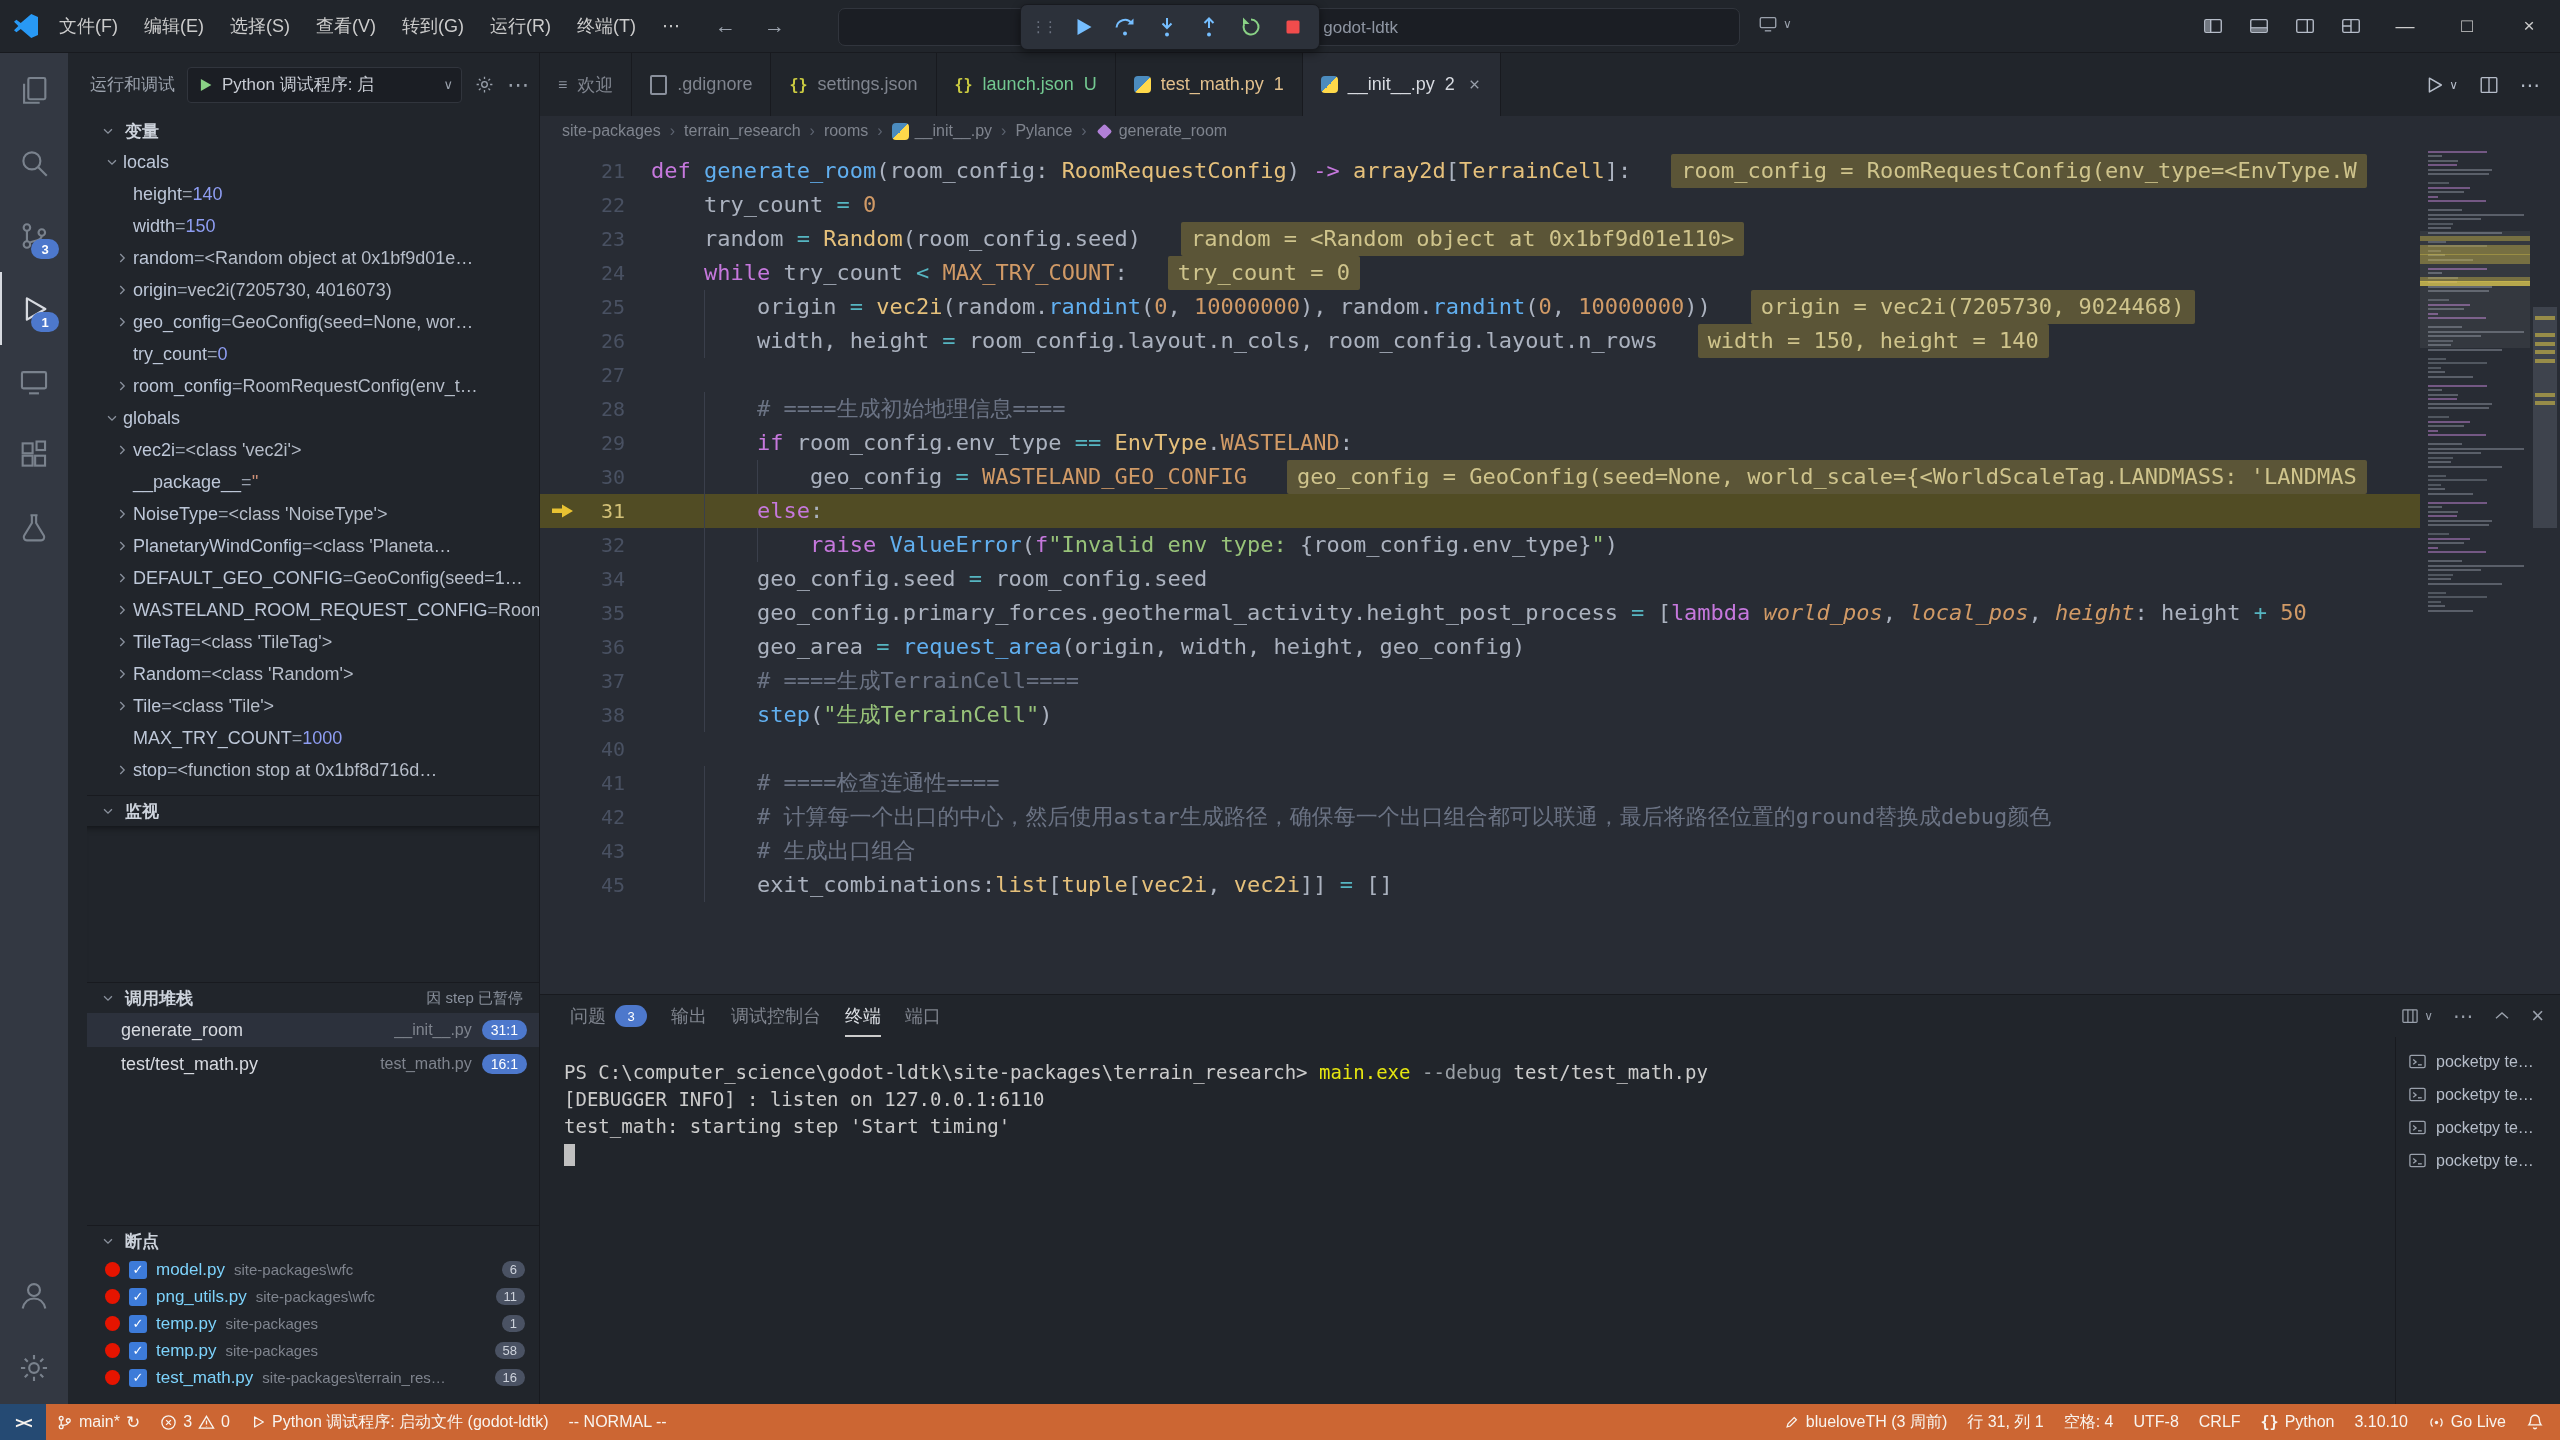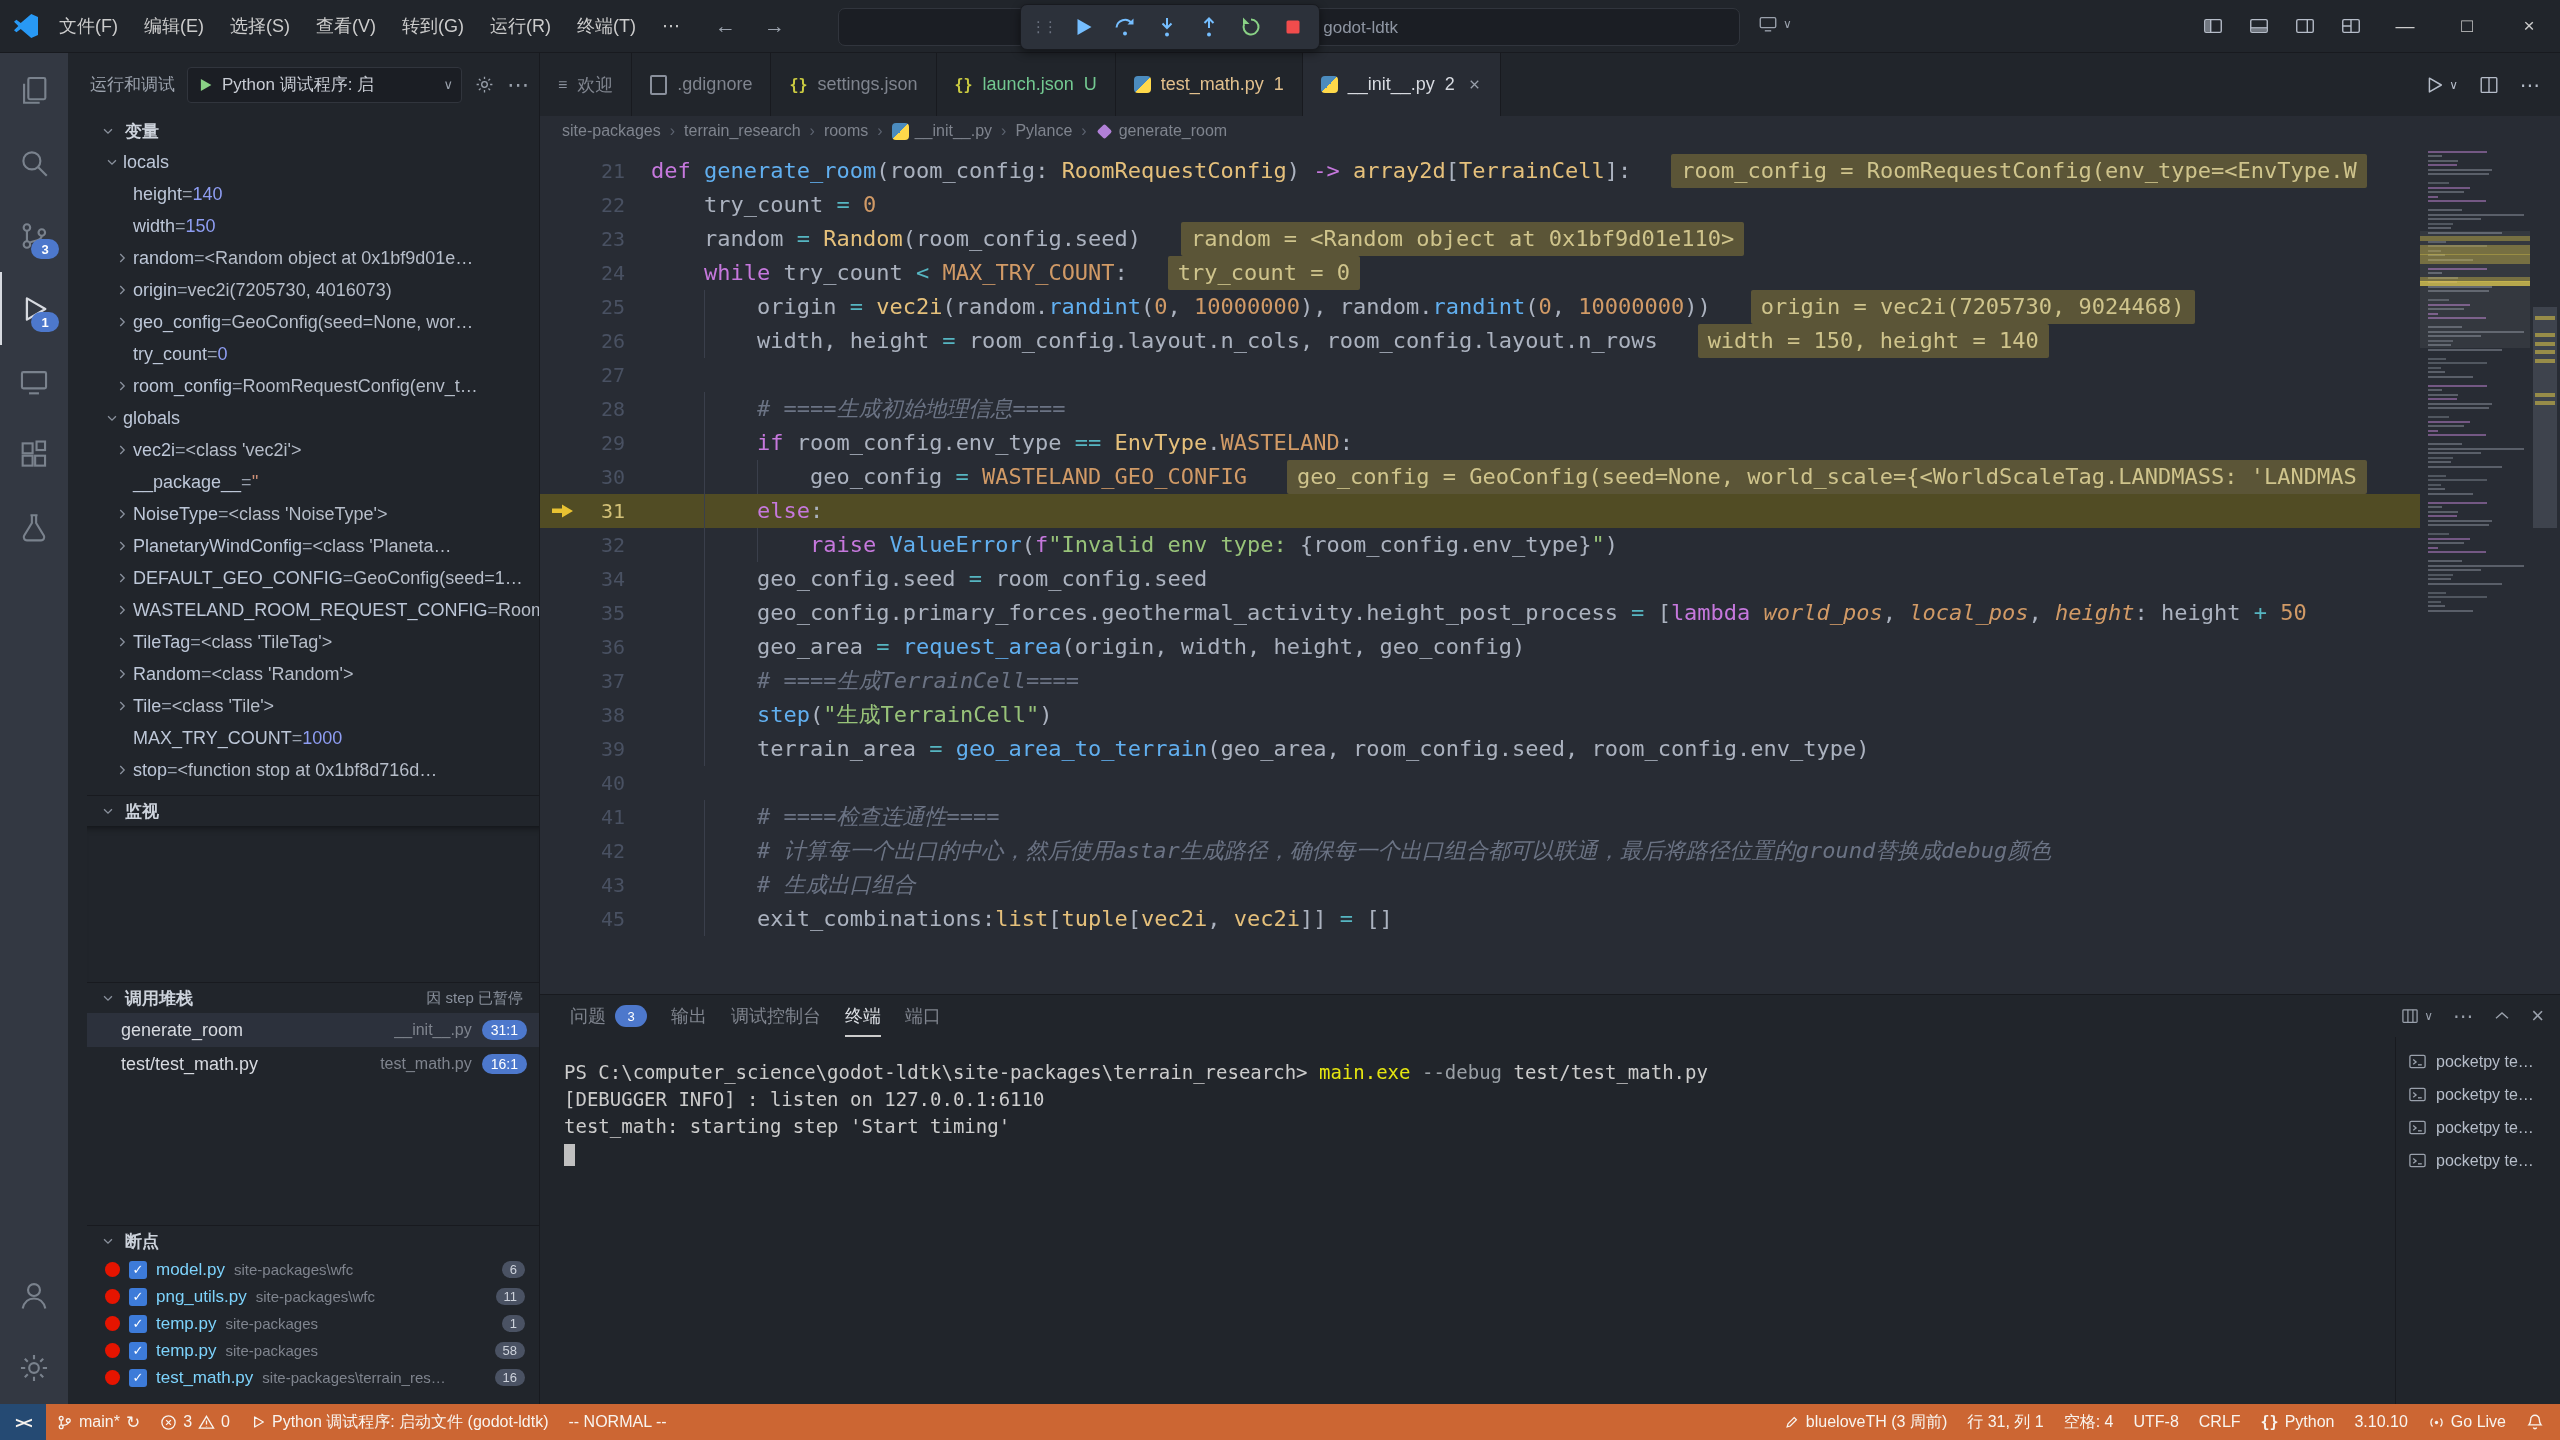--- a/index.html
+++ b/index.html
@@ -89,21 +89,21 @@
     font-family:"DejaVu Sans Mono",monospace;font-size:22px;color:#abb2bf;}
   .code-line.current{background:#514c24;}
   .gutter{flex:0 0 111px;text-align:right;padding-right:26px;box-sizing:border-box;color:#495162;
     font-size:20px;position:relative;}
   .code-line.current .lnum{color:#d3c178;}
   .dbg-arrow{position:absolute;left:10px;top:8px;}
   .code-text{flex:1;white-space:pre;overflow:hidden;}
   .ig{display:inline-block;width:4ch;height:34px;vertical-align:top;}
   .igb{border-left:1px solid #3a3f4b;box-sizing:border-box;}
   .tk-k{color:#c678dd}.tk-f{color:#61afef}.tk-c{color:#e5c07b}.tk-n{color:#d19a66}.tk-s{color:#98c379}
-  .tk-o{color:#56b6c2}.tk-p{color:#abb2bf}.tk-cm{color:#6b7384;font-style:italic}
+  .tk-o{color:#56b6c2}.tk-p{color:#abb2bf}.tk-cm{color:#6b7384;}
   .tk-pa{color:#d19a66;font-style:italic}.tk-co{color:#d19a66}
   .hint{display:inline-block;margin-left:40px;padding:0 10px;background:#5b5537;color:#cfc48c;border-radius:2px;}
   .minimap{position:absolute;right:30px;top:0;bottom:0;width:110px;background:#282c34;z-index:2;}
   .mm-slider{position:absolute;left:0;right:0;top:85px;height:117px;background:rgba(255,255,255,.06);}
   .mm-line{height:2px;margin:0 4px 2.5px 8px;background:rgba(173,180,192,.38);}
   .mm-mark{position:absolute;left:0;right:0;height:5px;background:rgba(200,180,70,.45);}
   .mm-mark.cur{background:rgba(215,195,80,.8);}
   .scrollbar-v{position:absolute;right:0;top:0;bottom:0;width:30px;z-index:2;}
   .sb-thumb{position:absolute;left:3px;right:3px;top:161px;height:221px;background:rgba(110,118,132,.32);}
   .sb-mark{position:absolute;left:5px;right:5px;height:4px;background:rgba(200,180,70,.65);}
@@ -702,21 +702,20 @@
             <div class="code-line"><span class="gutter"><span class="lnum">30</span></span><span class="code-text"><span class="ig"></span><span class="ig igb"></span><span class="ig igb"></span><span class="tk-p">geo_config</span><span class="tk-o"> = </span><span class="tk-co">WASTELAND_GEO_CONFIG</span><span class="hint">geo_config = GeoConfig(seed=None, world_scale={&lt;WorldScaleTag.LANDMASS: 'LANDMAS</span></span></div>
             <div class="code-line current"><span class="gutter"><span class="dbg-arrow"><svg width="24" height="18" viewBox="0 0 24 18">
                     <path d="M2 6.5h10V2.5L23 9l-11 6.5V11H2z" fill="#e8c232"></path>
                   </svg></span><span class="lnum">31</span></span><span class="code-text"><span class="ig"></span><span class="ig igb"></span><span class="tk-k">else</span><span class="tk-p">:</span></span></div>
             <div class="code-line"><span class="gutter"><span class="lnum">32</span></span><span class="code-text"><span class="ig"></span><span class="ig igb"></span><span class="ig igb"></span><span class="tk-k">raise </span><span class="tk-f">ValueError</span><span class="tk-p">(</span><span class="tk-k">f</span><span class="tk-s">"Invalid env type: </span><span class="tk-p">{room_config.env_type}</span><span class="tk-s">"</span><span class="tk-p">)</span></span></div>
             <div class="code-line"><span class="gutter"><span class="lnum">34</span></span><span class="code-text"><span class="ig"></span><span class="ig igb"></span><span class="tk-p">geo_config.seed</span><span class="tk-o"> = </span><span class="tk-p">room_config.seed</span></span></div>
             <div class="code-line"><span class="gutter"><span class="lnum">35</span></span><span class="code-text"><span class="ig"></span><span class="ig igb"></span><span class="tk-p">geo_config.primary_forces.geothermal_activity.height_post_process</span><span class="tk-o"> = </span><span class="tk-p">[</span><span class="tk-k">lambda </span><span class="tk-pa">world_pos</span><span class="tk-p">, </span><span class="tk-pa">local_pos</span><span class="tk-p">, </span><span class="tk-pa">height</span><span class="tk-p">: </span><span class="tk-p">height</span><span class="tk-o"> + </span><span class="tk-n">50</span></span></div>
             <div class="code-line"><span class="gutter"><span class="lnum">36</span></span><span class="code-text"><span class="ig"></span><span class="ig igb"></span><span class="tk-p">geo_area</span><span class="tk-o"> = </span><span class="tk-f">request_area</span><span class="tk-p">(origin, width, height, geo_config)</span></span></div>
             <div class="code-line"><span class="gutter"><span class="lnum">37</span></span><span class="code-text"><span class="ig"></span><span class="ig igb"></span><span class="tk-cm"># ====生成TerrainCell====</span></span></div>
             <div class="code-line"><span class="gutter"><span class="lnum">38</span></span><span class="code-text"><span class="ig"></span><span class="ig igb"></span><span class="tk-f">step</span><span class="tk-p">(</span><span class="tk-s">"生成TerrainCell"</span><span class="tk-p">)</span></span></div>
-            <div class="code-line"><span class="gutter"><span class="lnum">39</span></span><span class="code-text"><span class="ig"></span><span class="ig igb"></span><span class="tk-p">terrain_area</span><span class="tk-o"> = </span><span class="tk-f">geo_area_to_terrain</span><span class="tk-p">(geo_area, room_config.seed, room_config.env_type)</span></span></div>
             <div class="code-line"><span class="gutter"><span class="lnum">40</span></span><span class="code-text"></span></div>
             <div class="code-line"><span class="gutter"><span class="lnum">41</span></span><span class="code-text"><span class="ig"></span><span class="ig igb"></span><span class="tk-cm"># ====检查连通性====</span></span></div>
             <div class="code-line"><span class="gutter"><span class="lnum">42</span></span><span class="code-text"><span class="ig"></span><span class="ig igb"></span><span class="tk-cm"># 计算每一个出口的中心，然后使用astar生成路径，确保每一个出口组合都可以联通，最后将路径位置的ground替换成debug颜色</span></span></div>
             <div class="code-line"><span class="gutter"><span class="lnum">43</span></span><span class="code-text"><span class="ig"></span><span class="ig igb"></span><span class="tk-cm"># 生成出口组合</span></span></div>
             <div class="code-line"><span class="gutter"><span class="lnum">45</span></span><span class="code-text"><span class="ig"></span><span class="ig igb"></span><span class="tk-p">exit_combinations</span><span class="tk-p">:</span><span class="tk-c">list</span><span class="tk-p">[</span><span class="tk-c">tuple</span><span class="tk-p">[</span><span class="tk-c">vec2i</span><span class="tk-p">, </span><span class="tk-c">vec2i</span><span class="tk-p">]] </span><span class="tk-o">= </span><span class="tk-p">[]</span></span></div>
           </div>
         <div class="minimap">
           <div class="mm-slider"></div>
           <div>
               <div class="mm-line" style="width: 0px;"></div>

